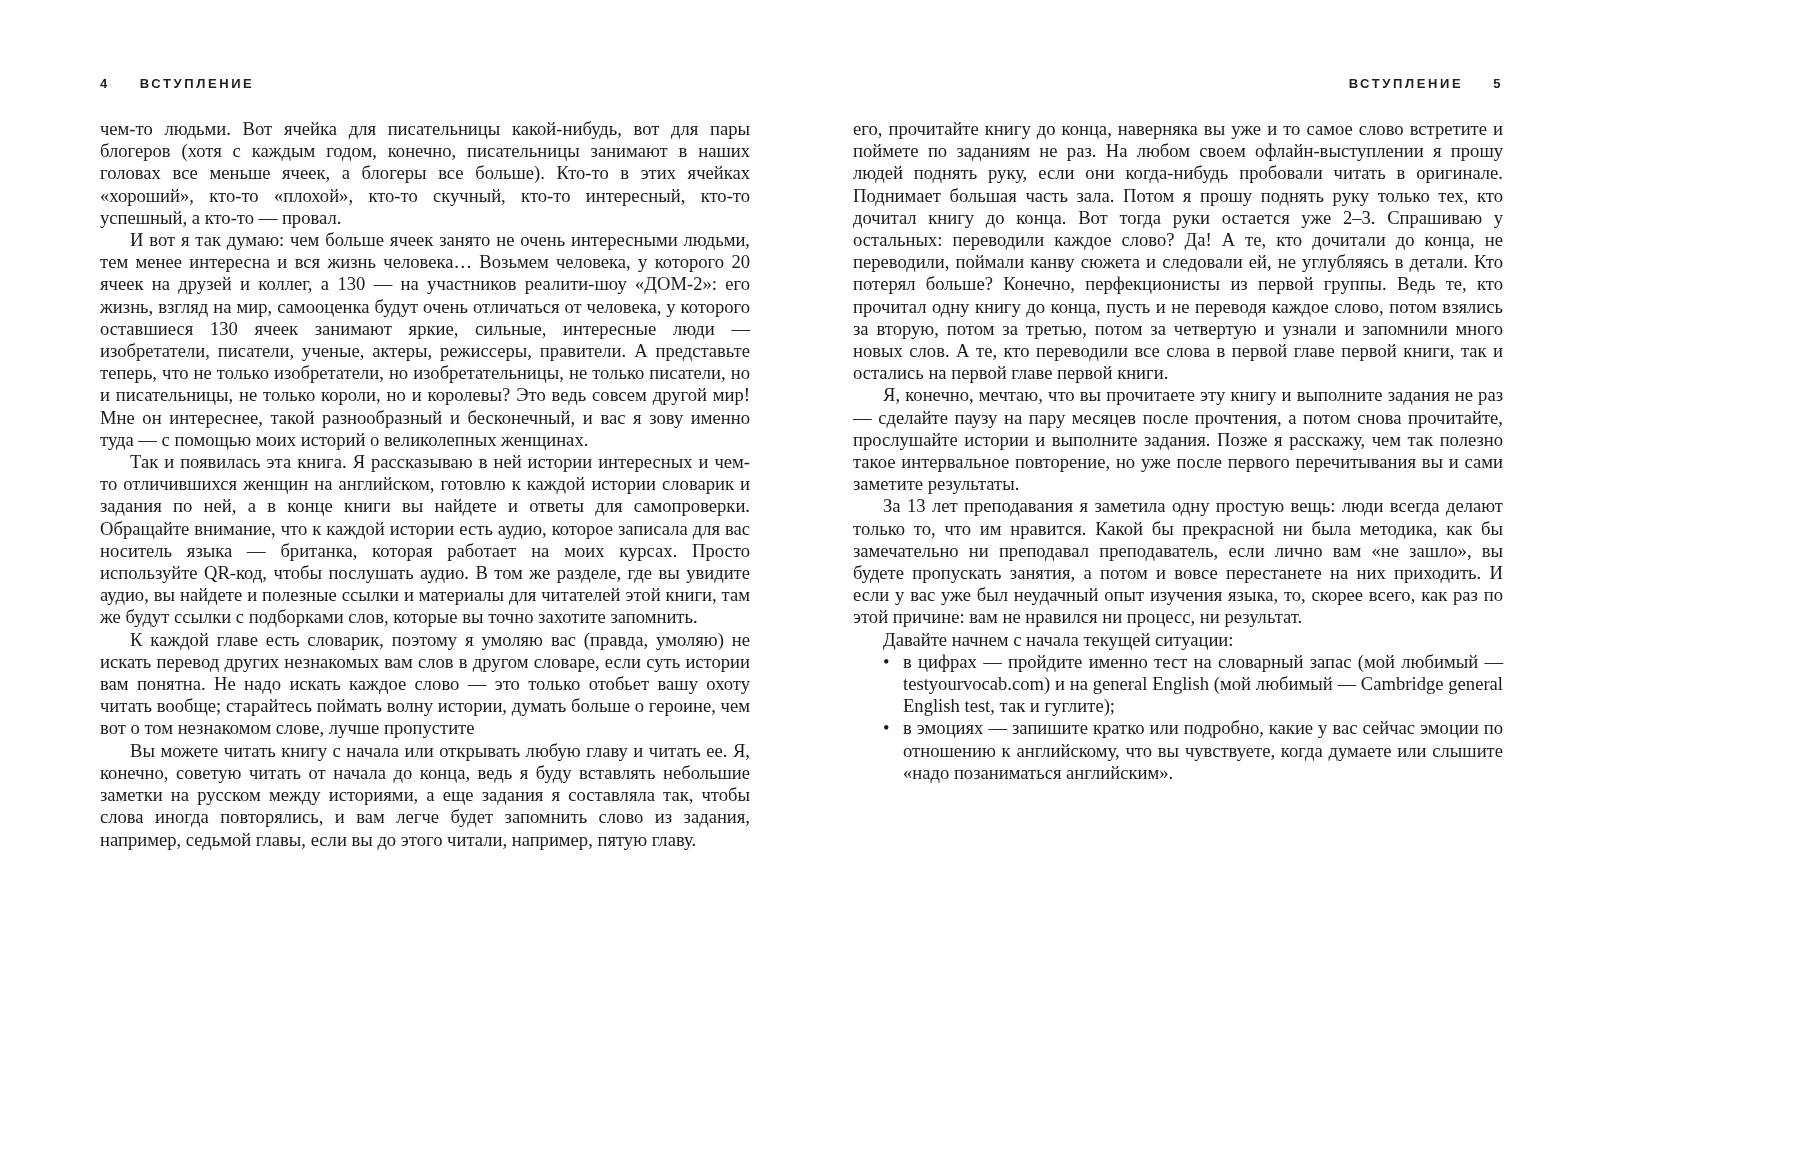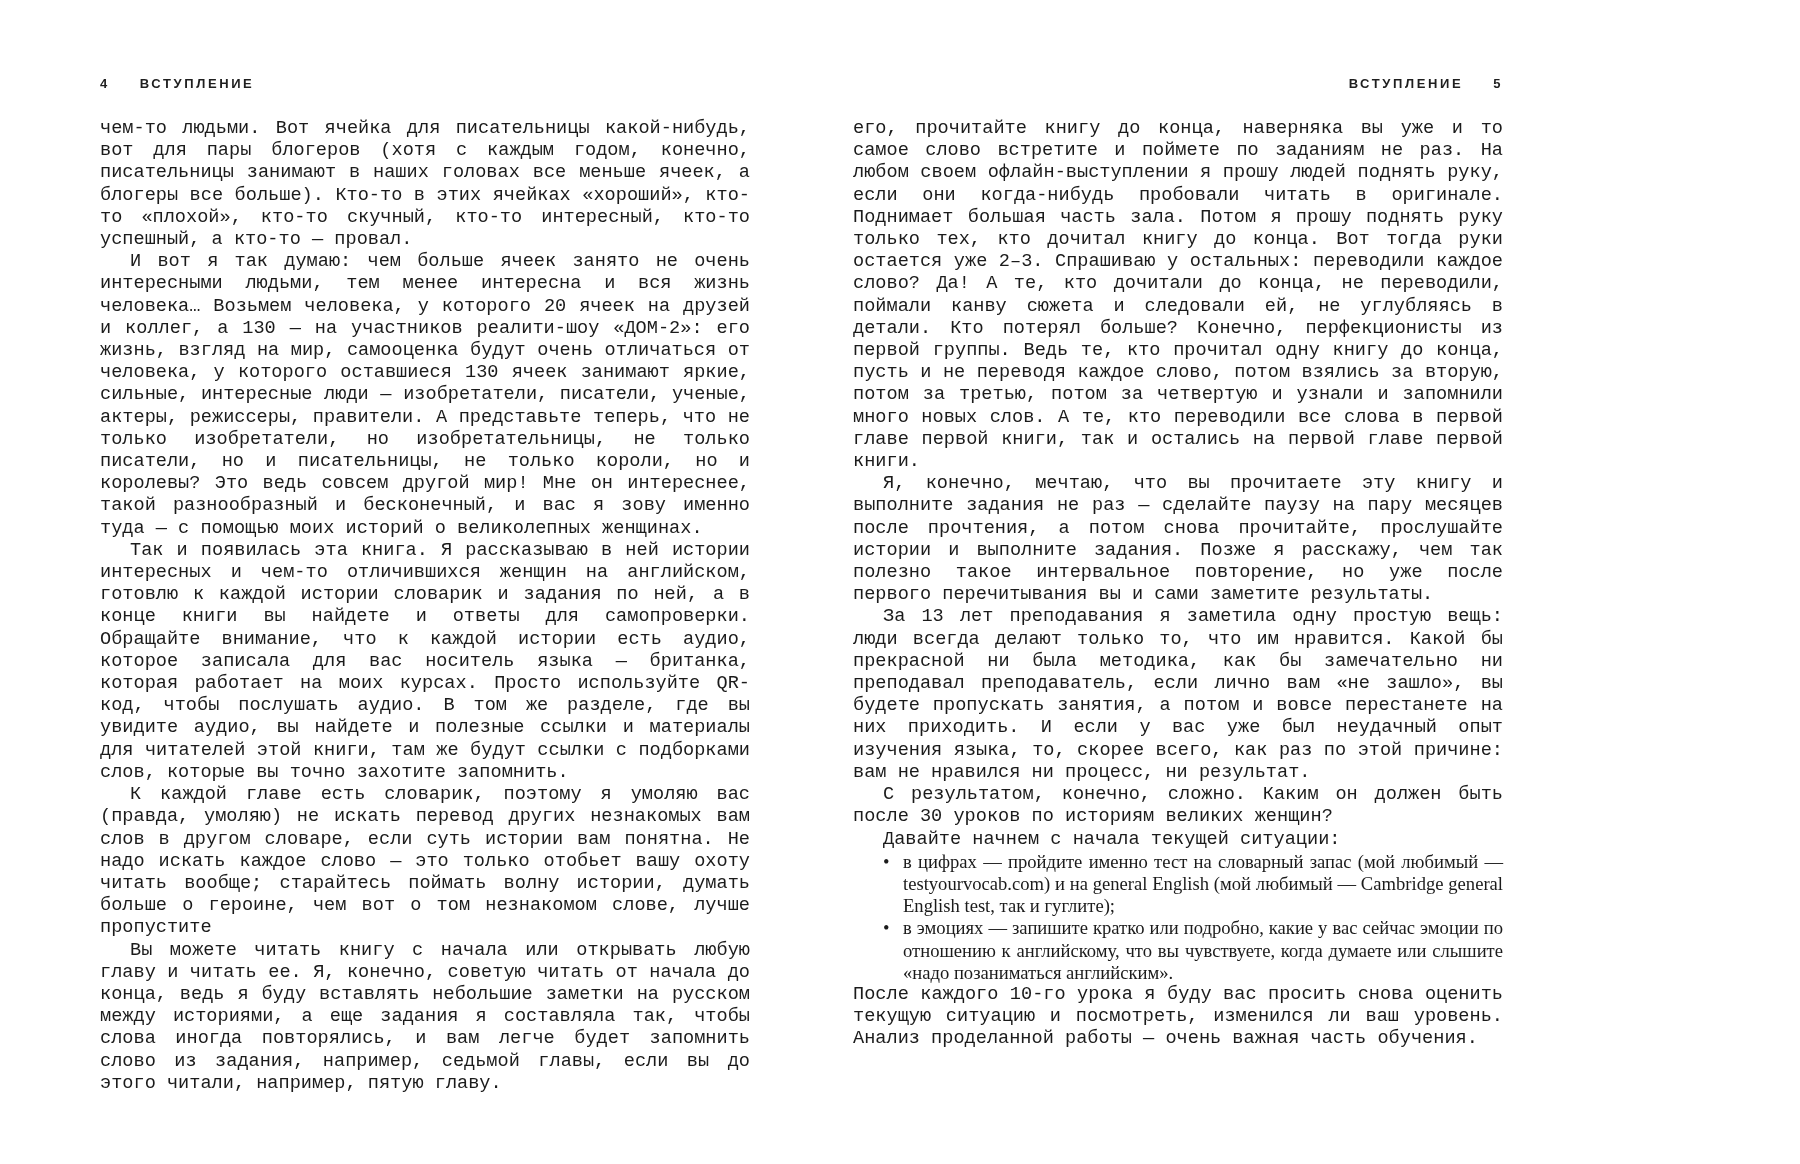--- a/index.html
+++ b/index.html
@@ -37,21 +37,20 @@
   .body-text {
     margin-top: 26px;
     font-size: 18.6px;
     line-height: 22.2px;
     text-align: justify;
     -webkit-hyphens: auto;
     hyphens: auto;
   }
   .body-text p {
     text-indent: 30px;
-    font-family: Liberation Mono, monospace;
   }
   .body-text p.continuation {
     text-indent: 0;
   }
   ul.bullet-list {
     list-style: none;
   }
   ul.bullet-list li {
     position: relative;
     margin-left: 30px;
@@ -85,31 +84,29 @@
 
   <section class="page page-right">
     <header class="running-head align-right">
       <span>ВСТУПЛЕНИЕ</span>
       <span>5</span>
     </header>
     <div class="body-text">
       <p class="continuation">его, прочитайте книгу до конца, наверняка вы уже и то самое слово встретите и поймете по заданиям не раз. На любом своем офлайн-выступлении я прошу людей поднять руку, если они когда-нибудь пробовали читать в оригинале. Поднимает большая часть зала. Потом я прошу поднять руку только тех, кто дочитал книгу до конца. Вот тогда руки остается уже 2–3. Спрашиваю у остальных: переводили каждое слово? Да! А те, кто дочитали до конца, не переводили, поймали канву сюжета и следовали ей, не углубляясь в детали. Кто потерял больше? Конечно, перфекционисты из первой группы. Ведь те, кто прочитал одну книгу до конца, пусть и не переводя каждое слово, потом взялись за вторую, потом за третью, потом за четвертую и узнали и запомнили много новых слов. А те, кто переводили все слова в первой главе первой книги, так и остались на первой главе первой книги.</p>
       <p>Я, конечно, мечтаю, что вы прочитаете эту книгу и выполните задания не раз — сделайте паузу на пару месяцев после прочтения, а потом снова прочитайте, прослушайте истории и выполните задания. Позже я расскажу, чем так полезно такое интервальное повторение, но уже после первого перечитывания вы и сами заметите результаты.</p>
       <p>За 13 лет преподавания я заметила одну простую вещь: люди всегда делают только то, что им нравится. Какой бы прекрасной ни была методика, как бы замечательно ни преподавал преподаватель, если лично вам «не зашло», вы будете пропускать занятия, а потом и вовсе перестанете на них приходить. И если у вас уже был неудачный опыт изучения языка, то, скорее всего, как раз по этой причине: вам не нравился ни процесс, ни результат.</p>
-      <p>С результатом, конечно, сложно. Каким он должен быть после 30 уроков по историям великих женщин?</p>
       <p>Давайте начнем с начала текущей ситуации:</p>
 
       <ul class="bullet-list">
         <li>
           <span class="bullet-marker">•</span>
           <span>в цифрах — пройдите именно тест на словарный запас (мой любимый — testyourvocab.com) и на general English (мой любимый — Cambridge general English test, так и гуглите);</span>
         </li>
         <li>
           <span class="bullet-marker">•</span>
           <span>в эмоциях — запишите кратко или подробно, какие у вас сейчас эмоции по отношению к английскому, что вы чувствуете, когда думаете или слышите «надо позаниматься английским».</span>
         </li>
       </ul>
 
-      <p class="continuation">После каждого 10-го урока я буду вас просить снова оценить текущую ситуацию и посмотреть, изменился ли ваш уровень. Анализ проделанной работы — очень важная часть обучения.</p>
     </div>
   </section>
 
 </div>
 
 </body></html>

